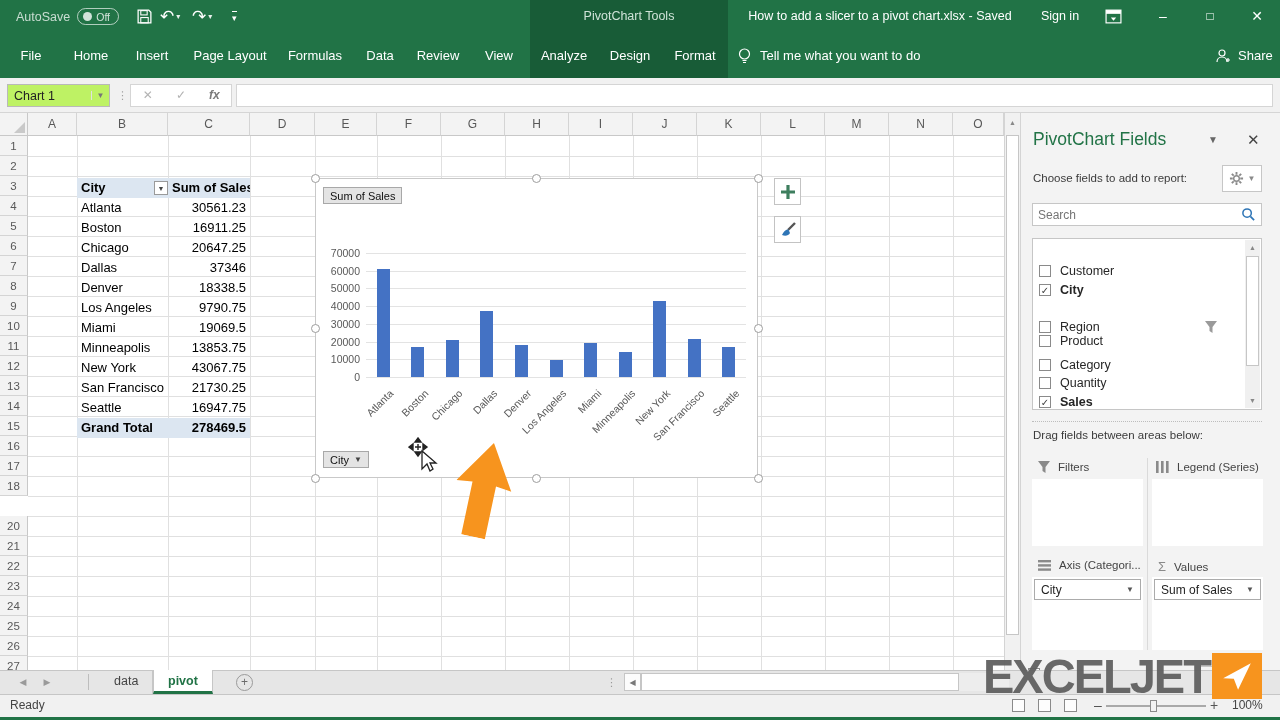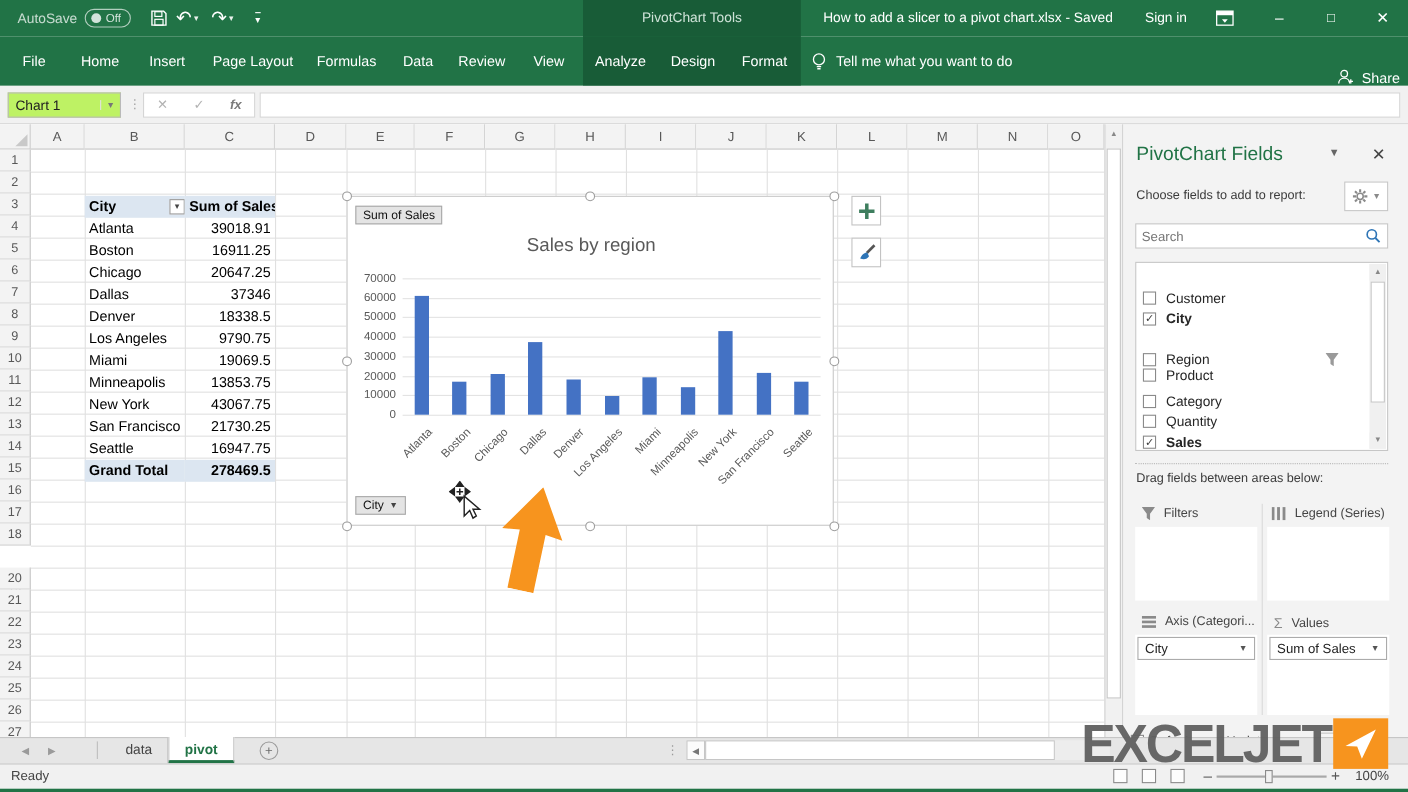--- a/index.html
+++ b/index.html
@@ -16,21 +16,21 @@
   #autosave { left:16px; top:0; height:33px; display:flex; align-items:center; gap:7px; color:rgba(255,255,255,.75); font-size:12.5px; }
   .pill { width:42px; height:17px; border:1px solid rgba(255,255,255,.65); border-radius:9px; display:flex; align-items:center; gap:4px; padding:0 5px; color:rgba(255,255,255,.8); font-size:10.5px; }
   .pill .knob { width:9px; height:9px; border-radius:50%; background:rgba(255,255,255,.8); }
   .qat { color:#fff; display:flex; align-items:center; height:33px; gap:2px; }
   .caret-sm { font-size:8px; opacity:.9; }
   #doc-title { left:700px; top:0; width:360px; height:33px; line-height:33px; text-align:center; color:#fff; font-size:12.5px; white-space:nowrap; }
   #signin { left:1030px; top:0; width:60px; height:33px; line-height:33px; color:#fff; font-size:12.5px; text-align:center; }
   .win-btn { top:0; height:33px; width:34px; color:#fff; text-align:center; line-height:33px; font-size:14px; }
   .ribbon-tab { top:33px; height:45px; line-height:45px; color:#fff; font-size:13px; text-align:center; white-space:nowrap; padding:0 2px; }
   #tellme { left:737px; top:33px; height:45px; display:flex; align-items:center; gap:8px; color:#fff; font-size:13px; }
-  #share { left:1215px; top:33px; height:45px; display:flex; align-items:flex-end; gap:6px; color:#fff; font-size:13px; }
+  #share { left:1215px; top:33px; height:45px; display:flex; align-items:center; gap:6px; color:#fff; font-size:13px; }
 
   
   #formula-row { left:0; top:78px; width:1280px; height:35px; background:#f1f1f1; border-bottom:1px solid #d5d5d5; }
   #name-box { left:7px; top:84px; width:103px; height:23px; background:#bef264; border:1px solid #b9b9b9; display:flex; align-items:center; }
   #name-box .nb-text { flex:1; padding-left:6px; font-size:12.5px; color:#222; }
   #name-box .nb-drop { width:18px; text-align:center; color:#777; font-size:8px; border-left:1px solid #e0e0e0; }
   #fb-dots { left:117px; top:84px; width:8px; height:23px; color:#a0a0a0; font-size:11px; line-height:23px; }
   #fb-btns { left:130px; top:84px; width:102px; height:23px; background:#fff; border:1px solid #d5d5d5; display:flex; }
   #fb-btns span { flex:1; text-align:center; line-height:21px; color:#b3b3b3; font-size:12px; }
   #fb-btns .fx { color:#7b7b7b; font-style:italic; font-weight:bold; }
@@ -301,21 +301,21 @@
       <div class="abs gl-h" style="top: 656px; width: 976px;"></div>
       <div class="abs gl-h" style="top: 676px; width: 976px;"></div>
     </div>
   <div id="pivot-cells">
       <div class="abs cell pivot-hdr txt" style="left: 77px; top: 178px; width: 91px; display: flex; align-items: center;">
         <div style="flex: 1 1 0%;">City</div>
         <div id="b3-filter">▼</div>
       </div>
       <div class="abs cell pivot-hdr txt" style="left: 168px; top: 178px; width: 82px;">Sum of Sales</div>
       <div class="abs cell txt" style="left: 77px; top: 198px; width: 91px;">Atlanta</div>
-      <div class="abs cell num" style="left: 168px; top: 198px; width: 82px;">39018.91</div>
+      <div class="abs cell num" style="left: 168px; top: 198px; width: 82px;">30561.23</div>
       <div class="abs cell txt" style="left: 77px; top: 218px; width: 91px;">Boston</div>
       <div class="abs cell num" style="left: 168px; top: 218px; width: 82px;">16911.25</div>
       <div class="abs cell txt" style="left: 77px; top: 238px; width: 91px;">Chicago</div>
       <div class="abs cell num" style="left: 168px; top: 238px; width: 82px;">20647.25</div>
       <div class="abs cell txt" style="left: 77px; top: 258px; width: 91px;">Dallas</div>
       <div class="abs cell num" style="left: 168px; top: 258px; width: 82px;">37346</div>
       <div class="abs cell txt" style="left: 77px; top: 278px; width: 91px;">Denver</div>
       <div class="abs cell num" style="left: 168px; top: 278px; width: 82px;">18338.5</div>
       <div class="abs cell txt" style="left: 77px; top: 298px; width: 91px;">Los Angeles</div>
       <div class="abs cell num" style="left: 168px; top: 298px; width: 82px;">9790.75</div>
@@ -335,21 +335,20 @@
 
   <div class="abs" style="left:1004px; top:113px; width:16px; height:557px; background:#f1f1f1; border-left:1px solid #d4d4d4;">
     <div style="position:absolute; left:1px; top:2px; width:13px; height:16px; background:#f1f1f1; color:#888; font-size:7px; text-align:center; line-height:16px;">▲</div>
     <div style="position:absolute; left:1px; top:22px; width:13px; height:500px; background:#fff; border:1px solid #c6c6c6;"></div>
   </div>
 
   <div class="abs" id="chart">
     <div class="fld-btn" style="position:absolute; left:7px; top:8px;">
       <span>Sum of Sales</span>
     </div>
-    <div class="abs" id="chart-title">Sales by region</div>
     <div id="chart-plot">
         <div class="abs gridline" style="left: 50px; top: 198px; width: 380px;"></div>
         <div class="abs ylab" style="left: 4px; top: 192px;">0</div>
         <div class="abs gridline" style="left: 50px; top: 180.286px; width: 380px;"></div>
         <div class="abs ylab" style="left: 4px; top: 174.286px;">10000</div>
         <div class="abs gridline" style="left: 50px; top: 162.571px; width: 380px;"></div>
         <div class="abs ylab" style="left: 4px; top: 156.571px;">20000</div>
         <div class="abs gridline" style="left: 50px; top: 144.857px; width: 380px;"></div>
         <div class="abs ylab" style="left: 4px; top: 138.857px;">30000</div>
         <div class="abs gridline" style="left: 50px; top: 127.143px; width: 380px;"></div>

